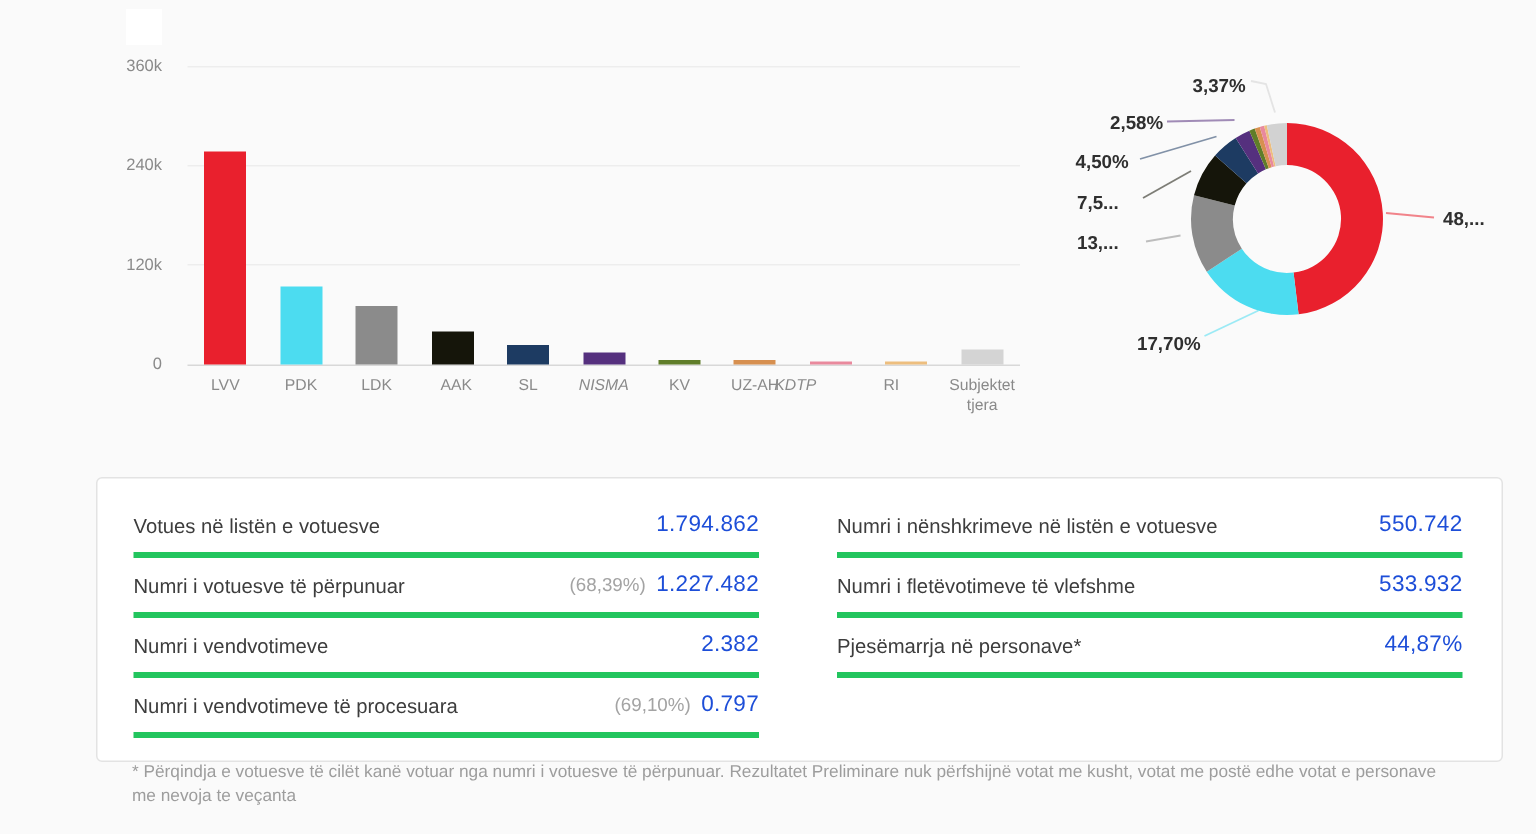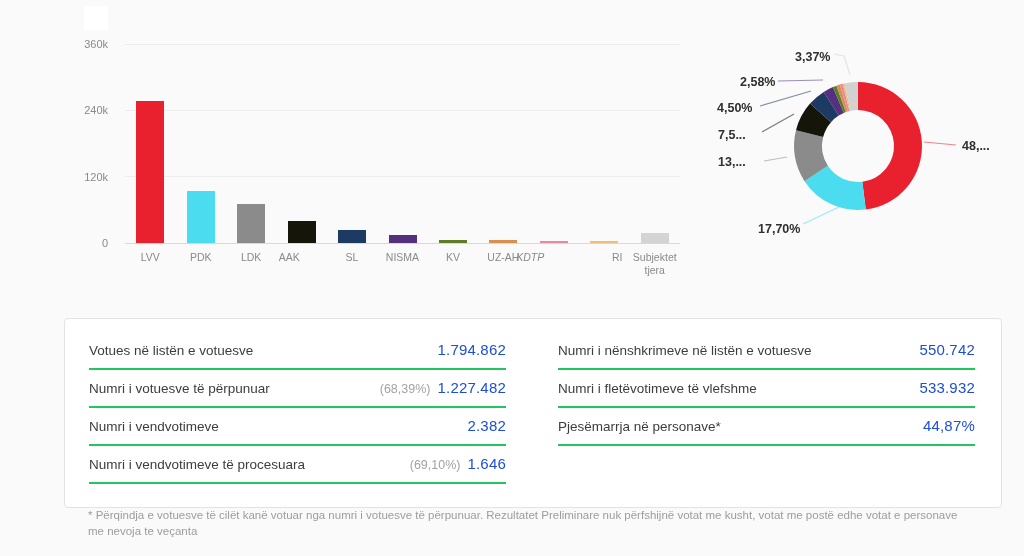--- a/index.html
+++ b/index.html
@@ -28,21 +28,21 @@
   
   .card{
     position:absolute;left:64px;top:318px;width:938px;height:190px;
     background:#ffffff;border:1px solid #e3e3e3;border-radius:4px;
     box-sizing:border-box;padding:13px 26px 0 24px;
     display:flex;gap:52px;
   }
   .tcol{flex:1;min-width:0;}
   .trow{
     display:flex;justify-content:space-between;align-items:center;
-    height:36px;border-bottom:2px solid #22c55e;
+    height:36px;border-bottom:4px solid #22c55e;
   }
   .tlabel{font-size:13.5px;color:#3d3d3d;white-space:nowrap;}
   .tval{white-space:nowrap;}
   .tpct{font-size:12.5px;color:#a3a3a3;margin-right:7px;margin-left:16px;}
   .tnum{font-size:15px;font-weight:400;color:#1d4ed8;letter-spacing:0.2px;}
 
   
   .footnote{
     position:absolute;left:88px;top:507px;width:876px;
     font-size:11.5px;line-height:16px;color:#9d9d9d;
@@ -65,33 +65,33 @@
       <div class="bc-grid" style="top: 65.8333px;"></div>
       <div class="bc-grid" style="top: 132.167px;"></div>
       <div class="bc-grid base" style="top: 198.5px;"></div>
       <div class="bc-bar" style="left: 11.2273px; height: 142.064px; background: rgb(233, 32, 45);"></div>
       <div class="bc-cat" style="left: -4px; width: 58.4545px;">LVV</div>
       <div class="bc-bar" style="left: 61.6818px; height: 52.2375px; background: rgb(76, 220, 240);"></div>
       <div class="bc-cat" style="left: 46.4545px; width: 58.4545px;">PDK</div>
       <div class="bc-bar" style="left: 112.136px; height: 39.1367px; background: rgb(139, 139, 139);"></div>
       <div class="bc-cat" style="left: 96.9091px; width: 58.4545px;">LDK</div>
       <div class="bc-bar" style="left: 162.591px; height: 22.2769px; background: rgb(21, 21, 10);"></div>
-      <div class="bc-cat" style="left: 135px; width: 58.4545px;">AAK</div>
+      <div class="bc-cat" style="left: 150px; width: 58.4545px;">AAK</div>
       <div class="bc-bar" style="left: 213.045px; height: 13.2667px; background: rgb(29, 59, 98);"></div>
       <div class="bc-cat" style="left: 197.818px; width: 58.4545px;">SL</div>
       <div class="bc-bar" style="left: 263.5px; height: 7.62833px; background: rgb(85, 48, 126);"></div>
-      <div class="bc-cat" style="left: 248.273px; width: 58.4545px;">NISMA</div>
+      <div class="bc-cat" style="left: 248.273px; width: 58.4545px; font-style: italic;">NISMA</div>
       <div class="bc-bar" style="left: 313.955px; height: 2.81917px; background: rgb(95, 125, 41);"></div>
       <div class="bc-cat" style="left: 298.727px; width: 58.4545px;">KV</div>
       <div class="bc-bar" style="left: 364.409px; height: 2.65333px; background: rgb(215, 144, 80);"></div>
       <div class="bc-cat" style="left: 349.182px; width: 58.4545px;">UZ-AH</div>
       <div class="bc-bar" style="left: 414.864px; height: 2.21111px; background: rgb(233, 137, 157);"></div>
       <div class="bc-cat" style="left: 376px; width: 58.4545px; font-style: italic;">KDTP</div>
       <div class="bc-bar" style="left: 465.318px; height: 2px; background: rgb(237, 190, 126);"></div>
-      <div class="bc-cat" style="left: 463px; width: 58.4545px;">RI</div>
+      <div class="bc-cat" style="left: 440px; width: 58.4545px;">RI</div>
       <div class="bc-bar" style="left: 515.773px; height: 9.95px; background: rgb(212, 212, 212);"></div>
       <div class="bc-cat" style="left: 500.545px; width: 58.4545px;">Subjektet tjera</div>
     </div>
 </div>
 
 <svg class="donut-svg" id="donutSvg" width="322" height="252" viewBox="0 0 322 252">
     <path d="M 158.00 62.00 A 64 64 0 0 1 165.73 189.53 L 162.35 161.74 A 36 36 0 0 0 158.00 90.00 Z" fill="#e9202d"></path>
     <polyline points="224,122 256,125" fill="none" stroke="#e9202d" stroke-opacity="0.55" stroke-width="1.2"></polyline>
     <text x="262" y="130" class="donut-label">48,...</text>
     <path d="M 165.73 189.53 A 64 64 0 0 1 104.51 161.14 L 127.91 145.77 A 36 36 0 0 0 162.35 161.74 Z" fill="#4cdcf0"></path>
@@ -127,21 +127,21 @@
     <div class="trow">
       <span class="tlabel">Numri i votuesve të përpunuar</span>
       <span class="tval"><span class="tpct">(68,39%)</span><span class="tnum">1.227.482</span></span>
     </div>
     <div class="trow">
       <span class="tlabel">Numri i vendvotimeve</span>
       <span class="tval"><span class="tpct"></span><span class="tnum">2.382</span></span>
     </div>
     <div class="trow">
       <span class="tlabel">Numri i vendvotimeve të procesuara</span>
-      <span class="tval"><span class="tpct">(69,10%)</span><span class="tnum">1.646</span></span>
+      <span class="tval"><span class="tpct">(69,10%)</span><span class="tnum">0.797</span></span>
     </div>
   </div>
   <div class="tcol">
     <div class="trow">
       <span class="tlabel">Numri i nënshkrimeve në listën e votuesve</span>
       <span class="tval"><span class="tpct"></span><span class="tnum">550.742</span></span>
     </div>
     <div class="trow">
       <span class="tlabel">Numri i fletëvotimeve të vlefshme</span>
       <span class="tval"><span class="tpct"></span><span class="tnum">533.932</span></span>

